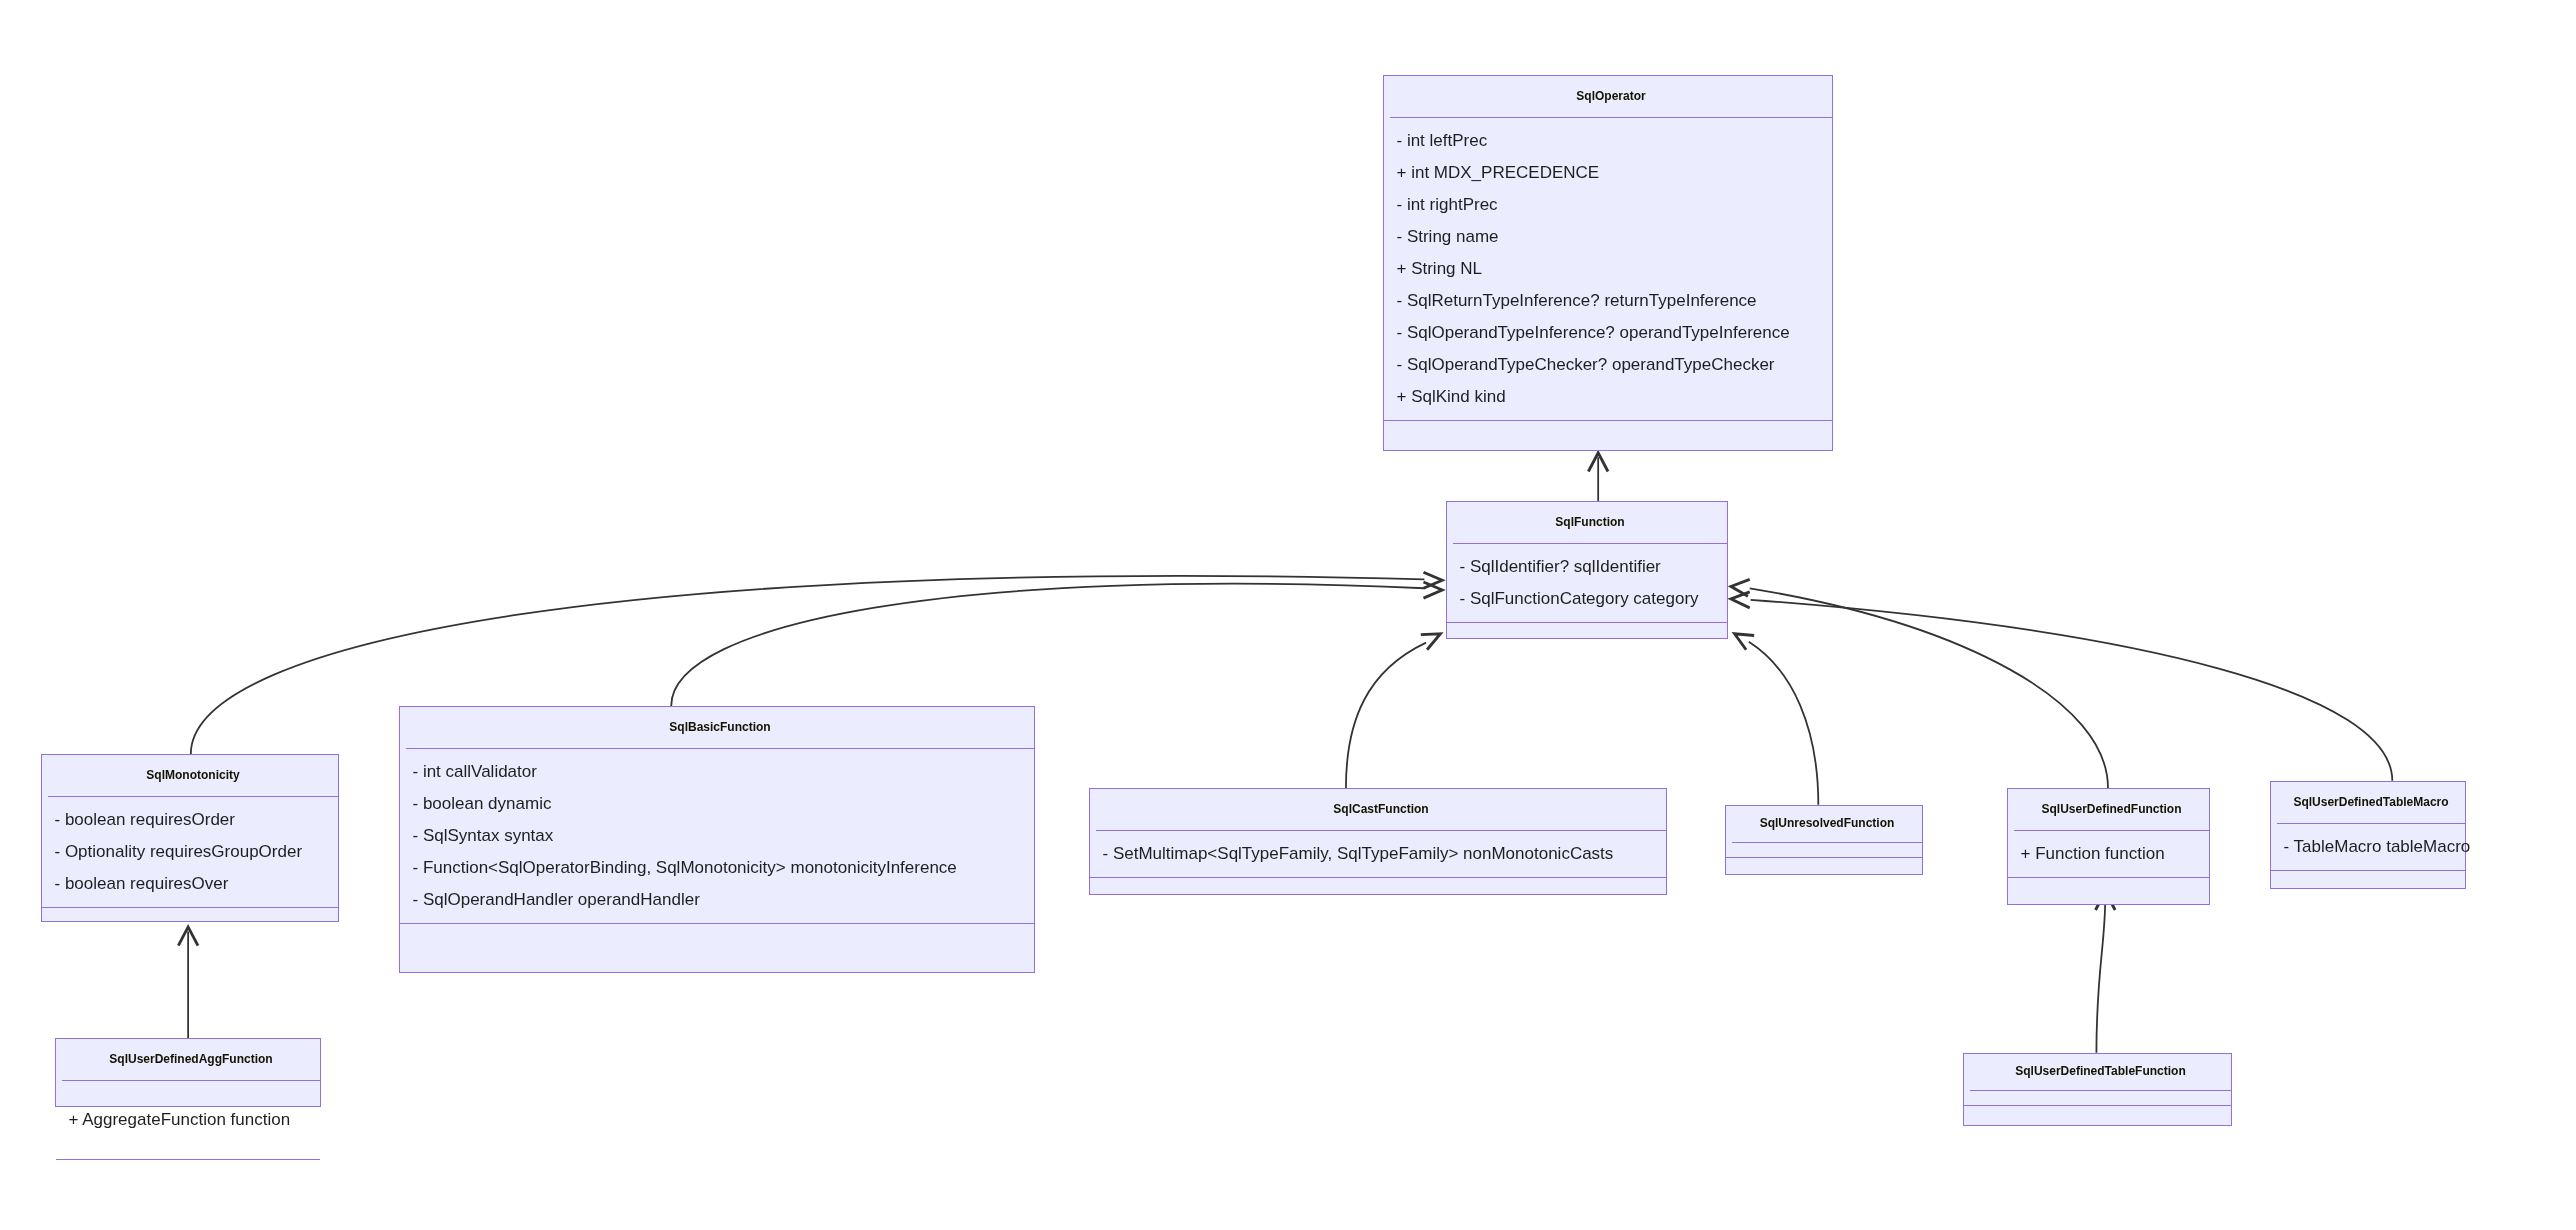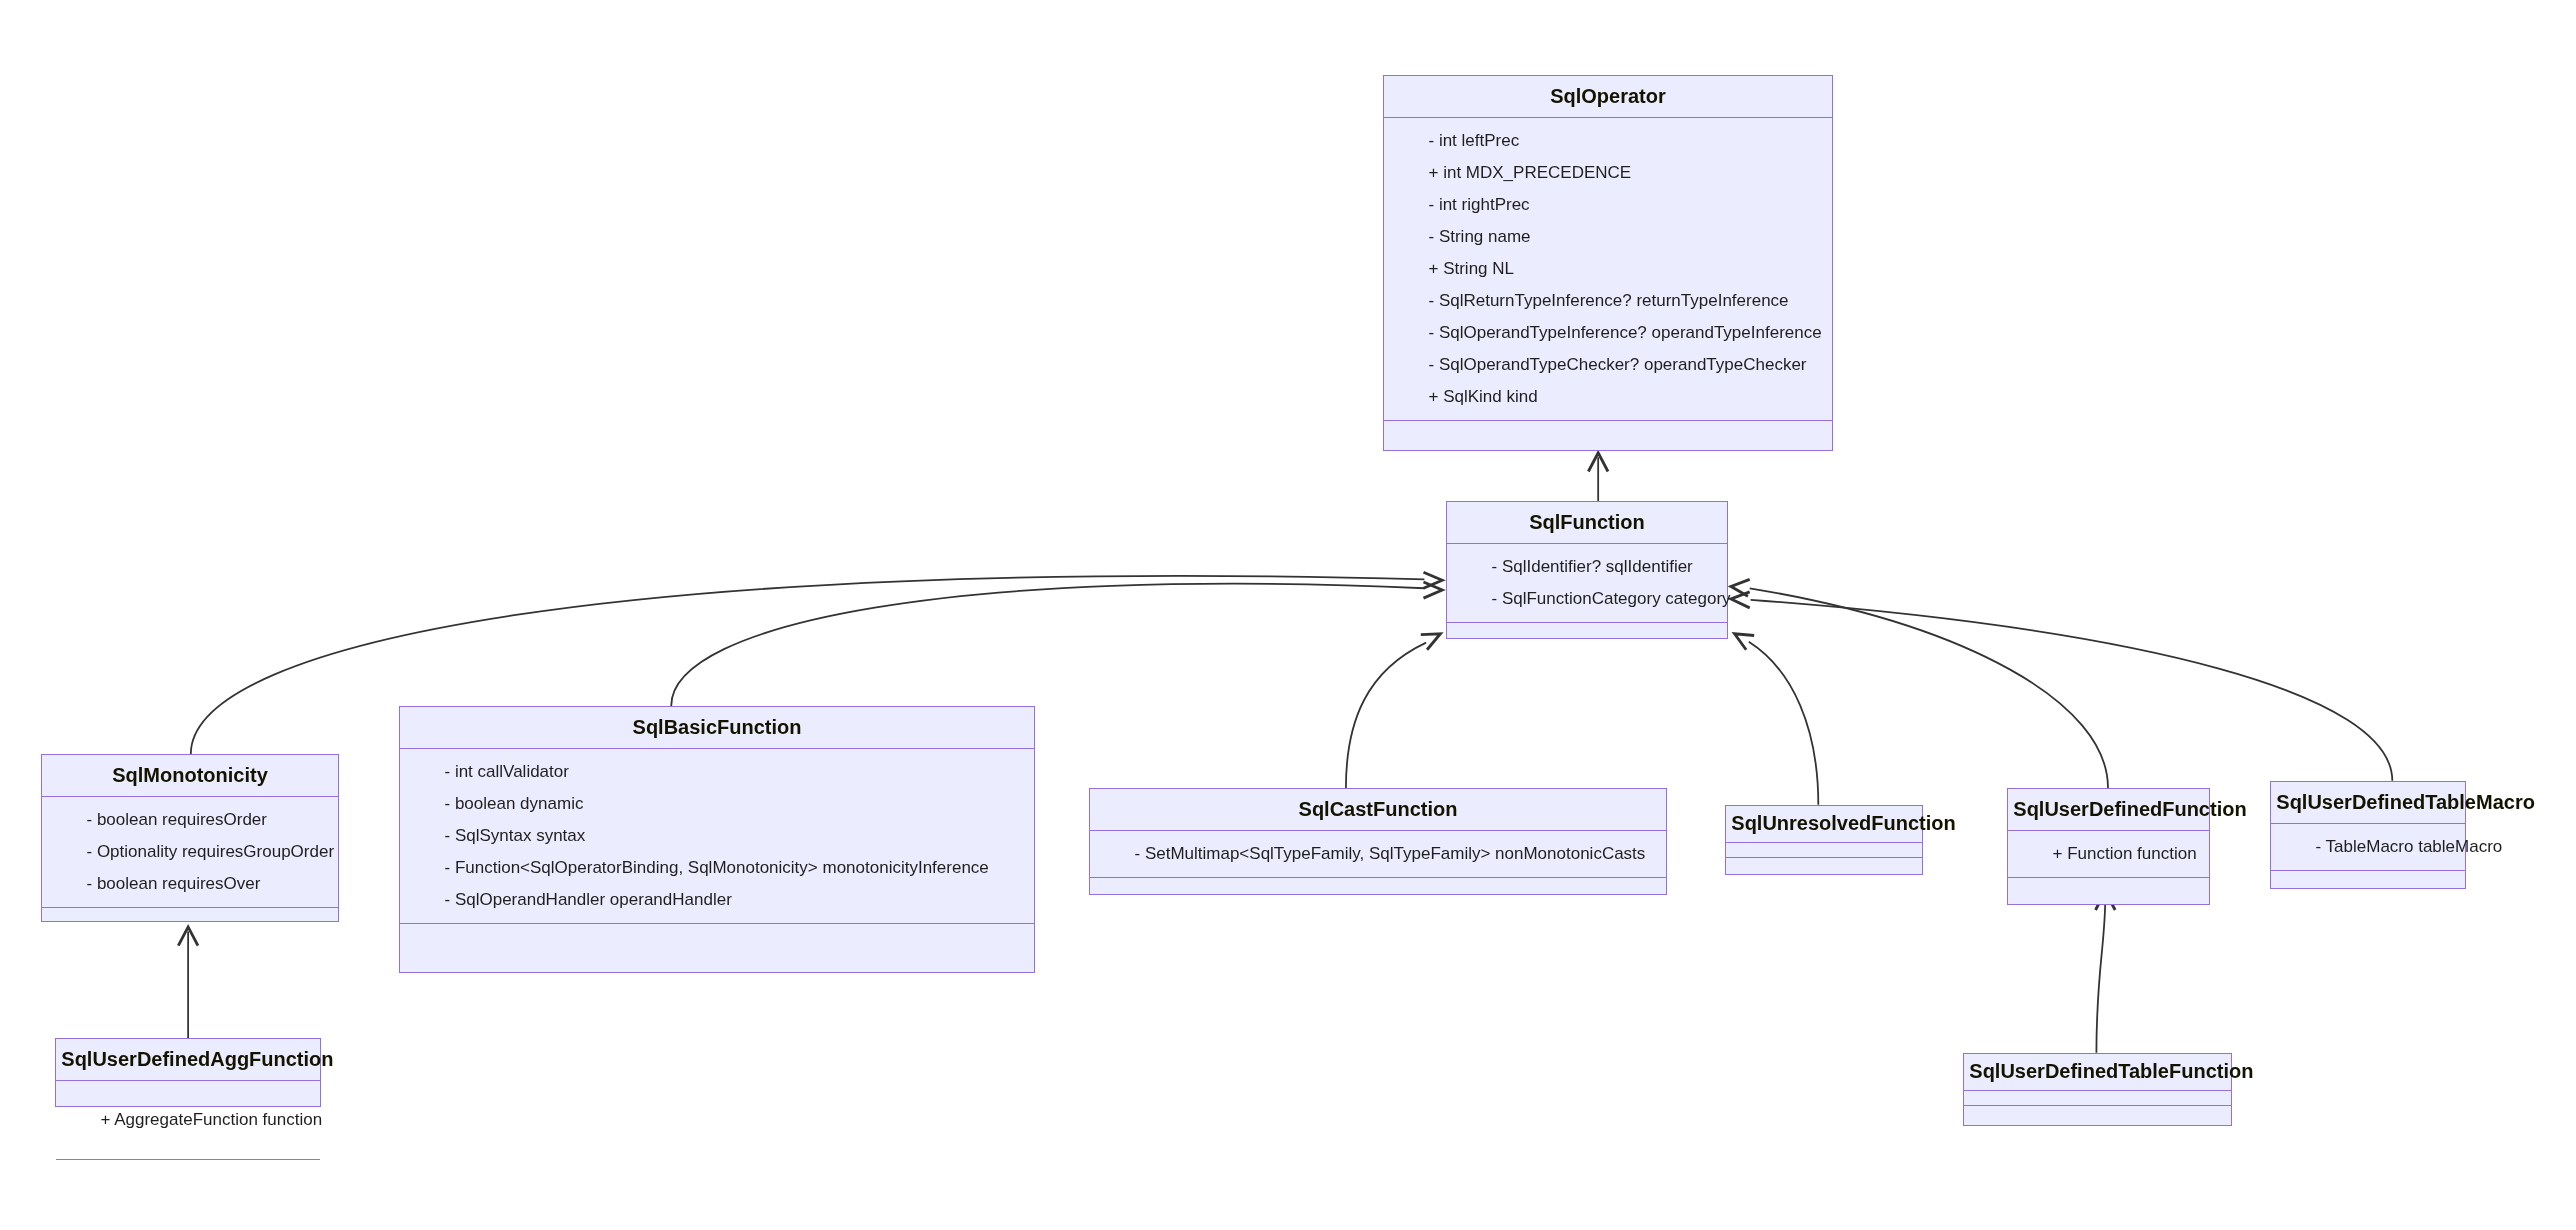--- a/index.html
+++ b/index.html
@@ -41,33 +41,33 @@
     background: #ECECFF;
     border: 1.3px solid #9370DB;
     display: flex;
     flex-direction: column;
   }
   .class-title {
     box-sizing: border-box;
     flex: 0 0 auto;
     text-align: center;
     font-weight: 700;
-    font-size: 20px;
+    font-size: 12px;
     line-height: 21.4px;
     padding: 9.8px 5.3px;
     color: #131300;
     border-bottom: 1.3px solid #9370DB;
     white-space: nowrap;
+    margin-left: 6px;
   }
   .class-attrs {
     box-sizing: border-box;
     flex: 0 0 auto;
     padding: 7.1px 12.5px;
     min-height: 14.3px;
-    margin-left: 32px;
   }
   .attr-line {
     font-size: 17px;
     line-height: 32px;
     color: #1f1f1f;
     white-space: nowrap;
   }
   .class-methods {
     box-sizing: border-box;
     flex: 1 1 auto;

